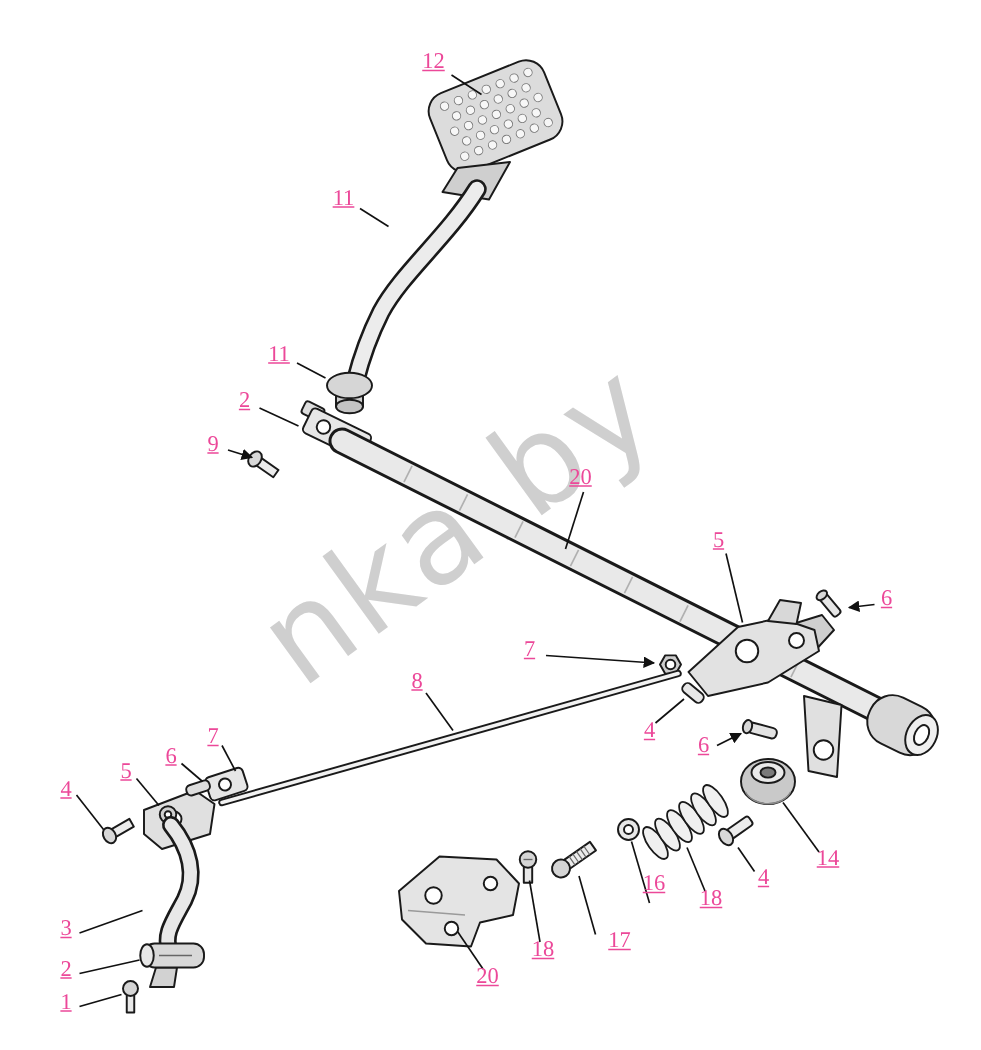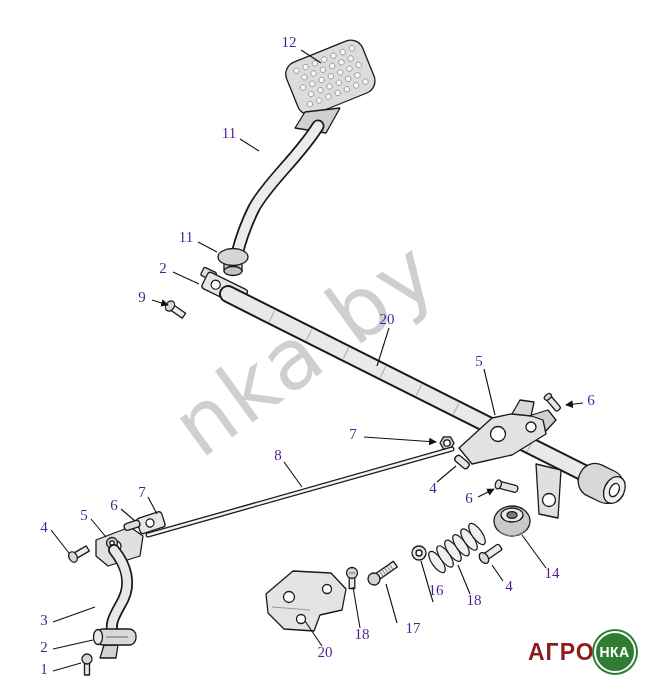--- a/index.html
+++ b/index.html
@@ -1,20 +1,20 @@
 <!DOCTYPE html>
 <html><head>
 <meta charset="utf-8">
 <style>
   html,body{margin:0;padding:0;background:#fff;}
   .stage{position:relative;width:654px;height:700px;background:#fff;overflow:hidden;
          font-family:"DejaVu Sans",sans-serif;}
   .stage svg{position:absolute;left:0;top:0;}
   .co{position:absolute;transform:translate(-50%,-50%);
-      font:15px/1 "Liberation Serif",serif;color:#4c1d95;user-select:none;}
+      font:15px/1 "Liberation Serif",serif;color:#ec4899;user-select:none;text-decoration:underline;}
   .logo{position:absolute;left:528px;top:629px;display:flex;align-items:center;}
   .logo .agro{font:bold 23px/1 "Liberation Sans",sans-serif;color:#8b1d1d;letter-spacing:1px;}
   .logo .circle{width:46px;height:46px;margin-left:-3px;border-radius:50%;background:#2f7d33;
       display:flex;align-items:center;justify-content:center;}
   .logo .ring{width:38px;height:38px;border-radius:50%;border:2px solid #fff;
       display:flex;align-items:center;justify-content:center;}
   .logo .nka{font:bold 14px/1 "Liberation Sans",sans-serif;color:#fff;letter-spacing:.5px;}
 </style>
 </head>
 <body>
@@ -296,22 +296,14 @@
 <span class="co" style="left:44px;top:647px">2</span>
 <span class="co" style="left:44px;top:669px">1</span>
 <span class="co" style="left:552px;top:573px">14</span>
 <span class="co" style="left:509px;top:586px">4</span>
 <span class="co" style="left:474px;top:600px">18</span>
 <span class="co" style="left:436px;top:590px">16</span>
 <span class="co" style="left:413px;top:628px">17</span>
 <span class="co" style="left:362px;top:634px">18</span>
 <span class="co" style="left:325px;top:652px">20</span>
 
-<div class="logo">
-  <span class="agro">АГРО</span>
-  <span class="circle">
-    <span class="ring">
-      <span class="nka">НКА</span>
-    </span>
-  </span>
+
 </div>
 
-</div>
-
 </body></html>

